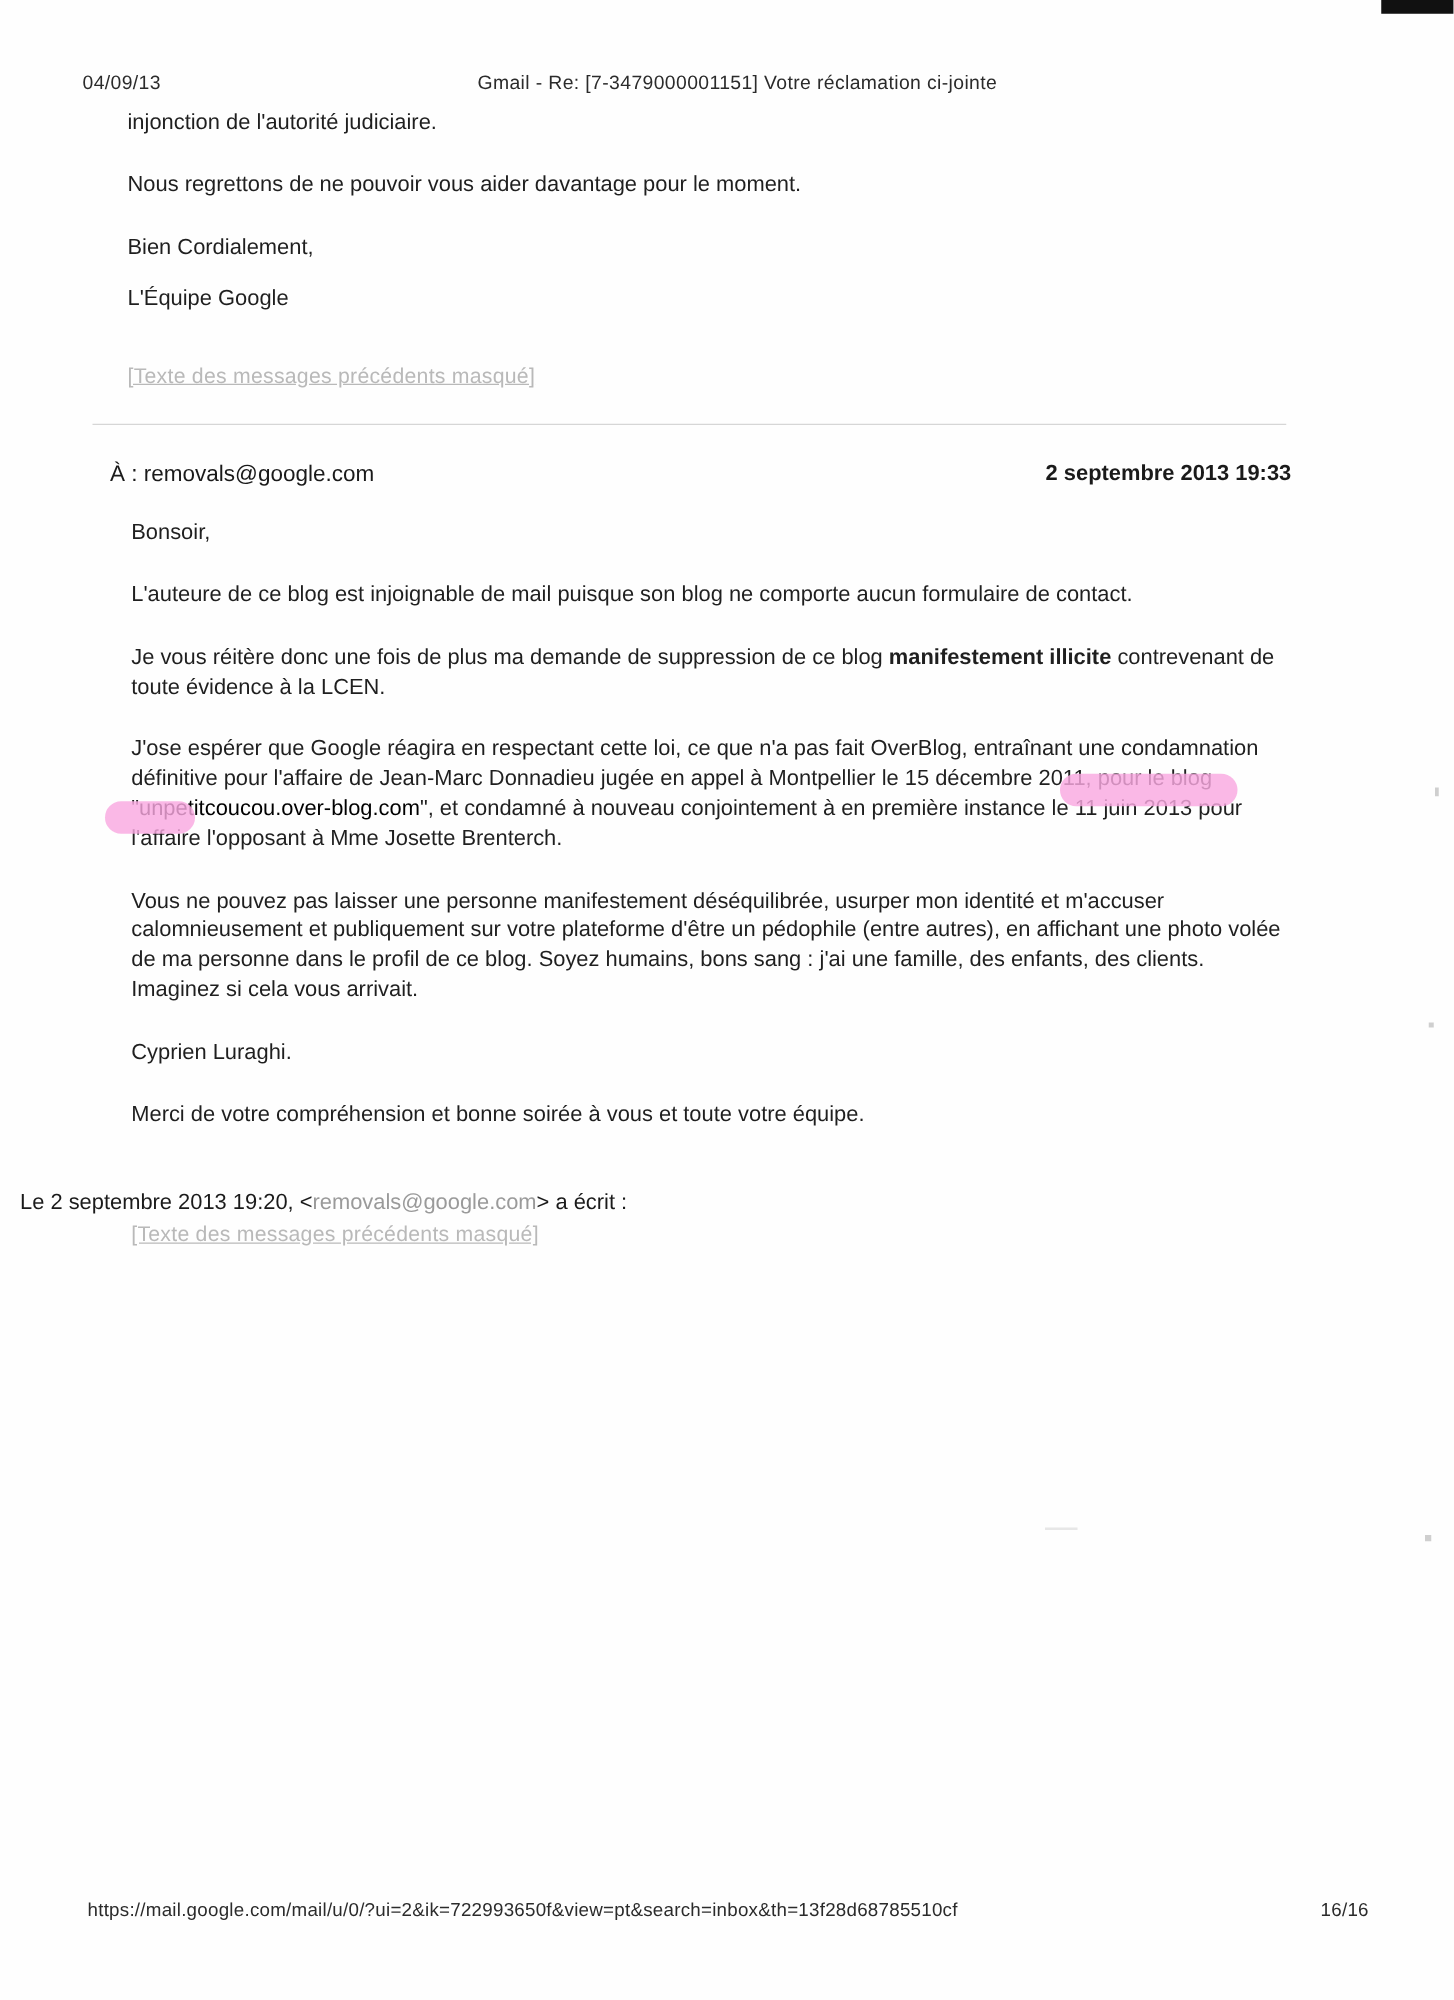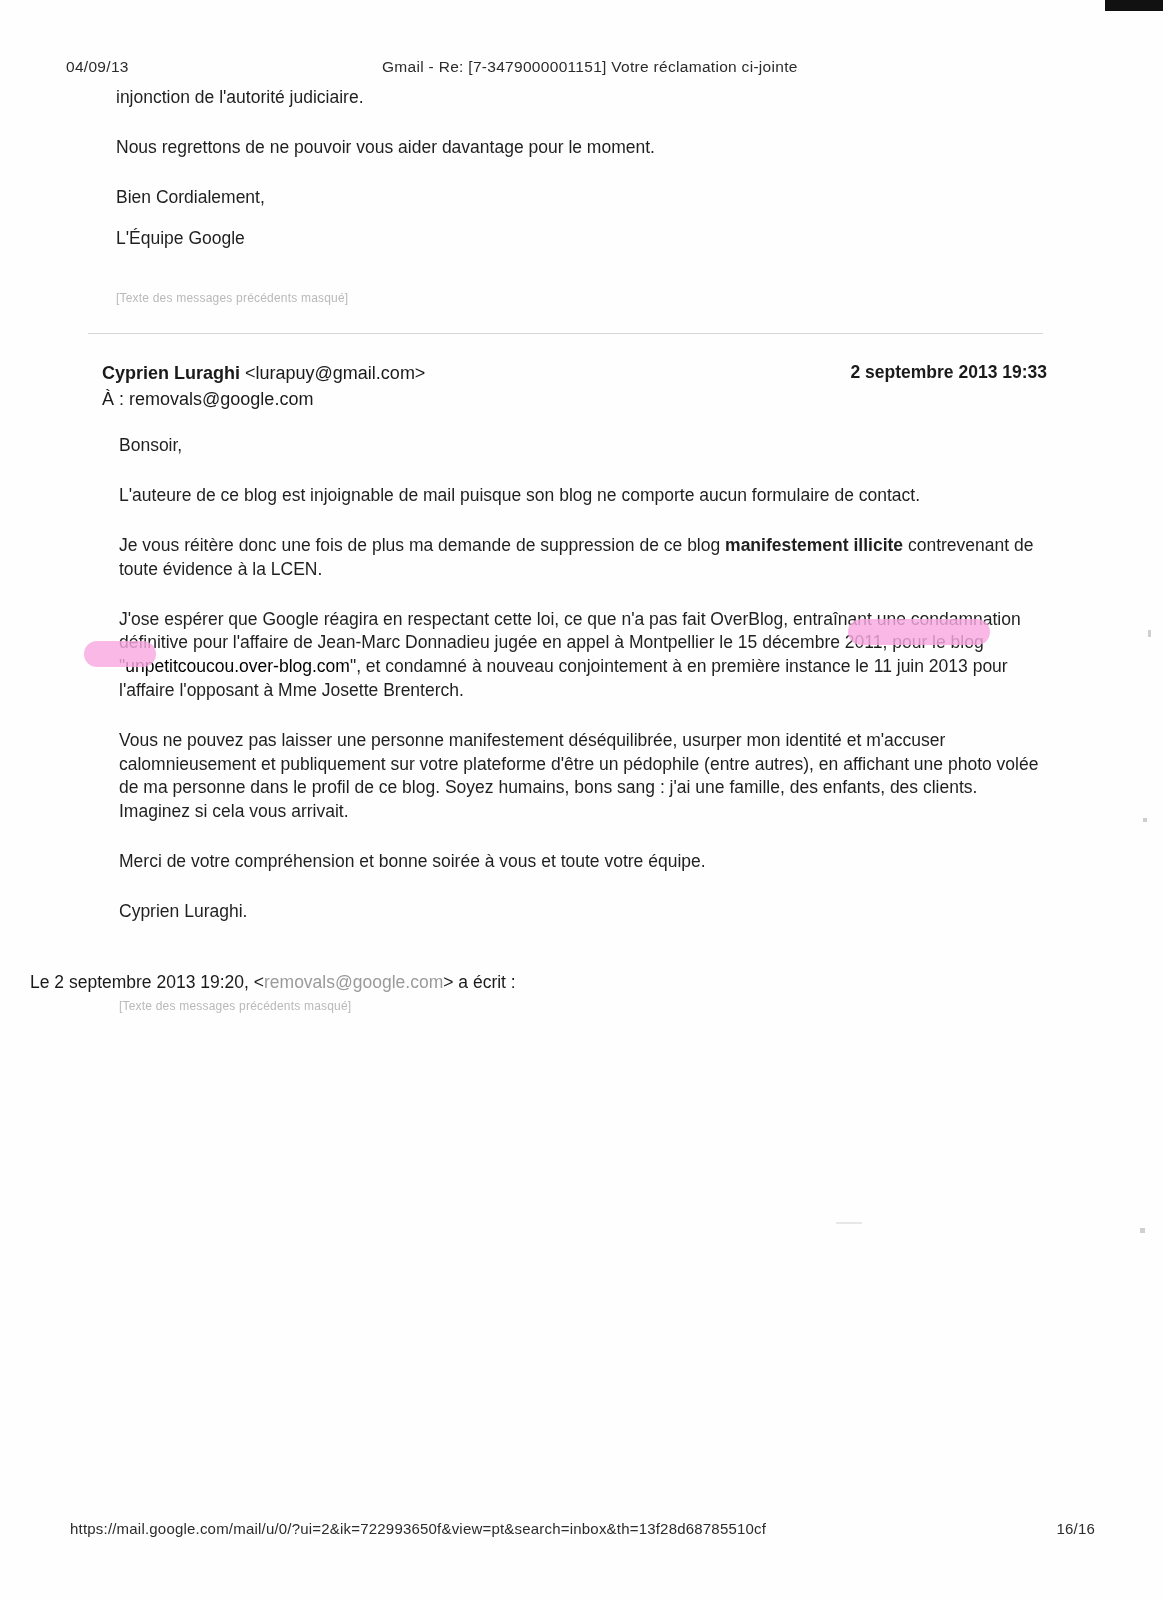--- a/index.html
+++ b/index.html
@@ -43,41 +43,42 @@
     top: 0;
   }
   .header .hdr-title {
     position: absolute;
     left: 382px;
     top: 0;
     white-space: nowrap;
   }
   .content {
     position: absolute;
-    left: 16px;
+    left: 2px;
     top: 86px;
     width: 989px;
   }
   p {
     margin: 0;
   }
   .blk {
     font-size: 17.5px;
     line-height: 1.36;
     color: #1f1f1f;
   }
   .indent-1 { margin-left: 100px; width: 930px; }
   .indent-2 { margin-left: 103px; width: 925px; }
   .gap-md { margin-top: 26px; }
   .gap-sm { margin-top: 18px; }
 
   .masked {
     color: #b9b9b9;
-    font-size: 12px;
+    font-size: 17px;
     letter-spacing: 0.2px;
+    text-decoration: underline;
   }
   .rule {
     margin: 28px 0 0 72px;
     width: 955px;
     height: 1px;
     background: #d6d6d6;
   }
   .msg-head {
     position: relative;
     margin-top: 26px;
@@ -160,24 +161,20 @@
     <p class="blk indent-1">injonction de l'autorité judiciaire.</p>
     <p class="blk indent-1 gap-md">Nous regrettons de ne pouvoir vous aider davantage pour le moment.</p>
     <p class="blk indent-1 gap-md">Bien Cordialement,</p>
     <p class="blk indent-1 gap-sm">L'Équipe Google</p>
 
     <p class="masked indent-1" style="margin-top:40px;">[Texte des messages précédents masqué]</p>
 
     <div class="rule"></div>
 
     <div class="msg-head">
-      <div>
-        <span class="from-name">Cyprien Luraghi</span>
-        <span class="from-addr">&lt;lurapuy@gmail.com&gt;</span>
-      </div>
       <div class="to-line">
         <span>À :</span>
         <span>removals@google.com</span>
       </div>
       <span class="msg-date">2 septembre 2013 19:33</span>
     </div>
 
     <div class="body-wrap">
 
       <p class="blk indent-2">Bonsoir,</p>
@@ -188,23 +185,23 @@
         <span>Je vous réitère donc une fois de plus ma demande de suppression de ce blog </span><span class="bold">manifestement illicite</span><span> contrevenant de toute évidence à la LCEN.</span>
       </p>
 
       <p class="blk indent-2 gap-md">
         <span>J'ose espérer que Google réagira en respectant cette loi, ce que n'a pas fait OverBlog, entraînant une condamnation définitive pour l'affaire de Jean-Marc Donnadieu jugée en appel à Montpellier le 15 décembre 2011, pour le blog "</span><span class="link-grey">unpetitcoucou.over-blog.com</span><span>", et condamné à nouveau conjointement à</span>
         <span>en première instance le 11 juin 2013 pour l'affaire l'opposant à Mme Josette Brenterch.</span>
       </p>
 
       <p class="blk indent-2 gap-md">Vous ne pouvez pas laisser une personne manifestement déséquilibrée, usurper mon identité et m'accuser calomnieusement et publiquement sur votre plateforme d'être un pédophile (entre autres), en affichant une photo volée de ma personne dans le profil de ce blog. Soyez humains, bons sang : j'ai une famille, des enfants, des clients. Imaginez si cela vous arrivait.</p>
 
+      <p class="blk indent-2 gap-md">Cyprien Luraghi.</p>
+
       <p class="blk indent-2 gap-md">Merci de votre compréhension et bonne soirée à vous et toute votre équipe.</p>
-
-      <p class="blk indent-2 gap-md">Cyprien Luraghi.</p>
 
       <p class="quote-line" style="margin-top:48px;margin-left:14px;">
         <span>Le 2 septembre 2013 19:20, &lt;</span><span class="lnk">removals@google.com</span><span>&gt; a écrit :</span>
       </p>
       <p class="masked indent-2" style="margin-top:6px;">[Texte des messages précédents masqué]</p>
 
     </div>
   </div>
 
   <div class="hl hl-1"></div>

